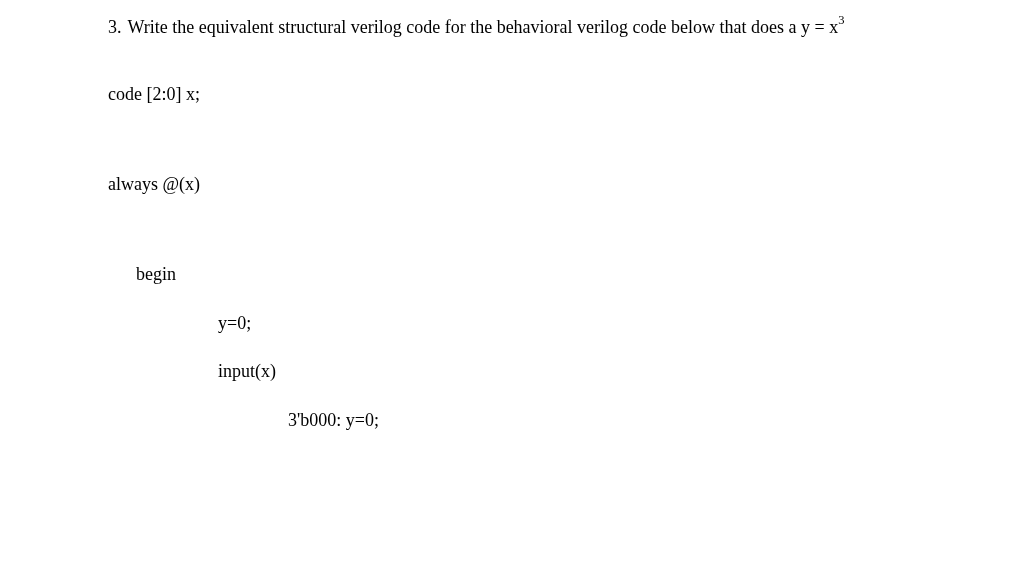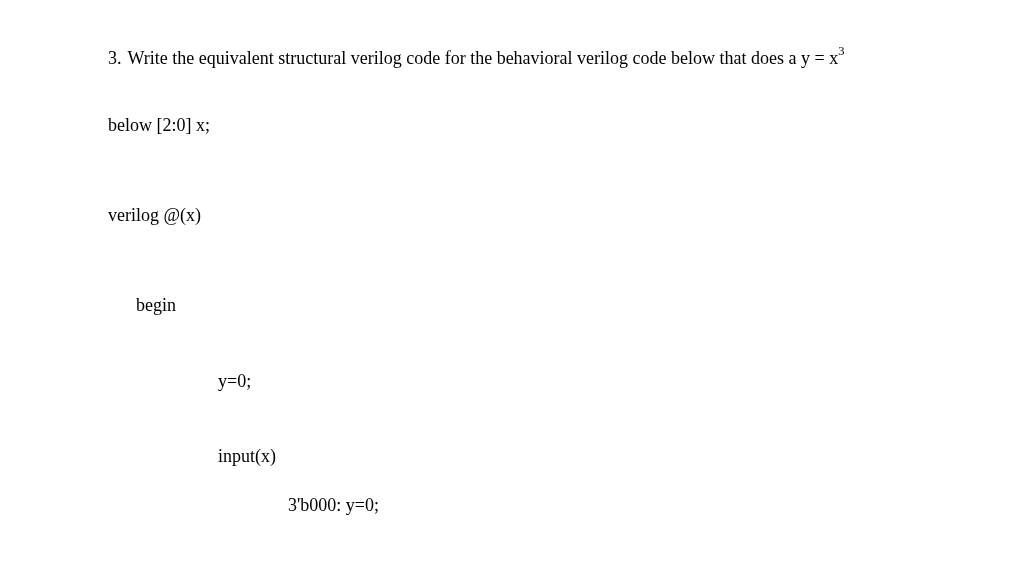--- a/index.html
+++ b/index.html
@@ -8,56 +8,55 @@
       line-height: 1.35;
       color: #000;
       background: #fff;
       margin: 0;
       padding: 14px 0 0 108px;
       width: 1024px;
       box-sizing: border-box;
     }
     .question-line {
       white-space: nowrap;
-      margin-top: 31px;
     }
     .question-num {
       display: inline-block;
       margin-right: 6px;
     }
     .sup {
       vertical-align: super;
       font-size: 0.7em;
       position: relative;
       top: -2px;
     }
     .block {
       margin-top: 18px;
       white-space: pre;
       font-family: "Times New Roman", Times, serif;
     }
     .indent1 { padding-left: 28px; margin-top: 41px; }
-    .indent2 { padding-left: 110px; margin-top: 27px; }
+    .indent2 { padding-left: 110px; }
     .indent3 { padding-left: 180px; }
   </style>
 </head>
 <body>
 
 <div>
   <div class="question-line">
     <span class="question-num">3.</span><span>Write the equivalent structural verilog code for the behavioral verilog code below that does a y = x</span><span class="sup">3</span>
   </div>
 </div>
 
 <div class="block">
-<div>below [2:0] x;</div>
+<div>code [2:0] x;</div>
 </div>
 
 <div class="block">
-<div>verilog @(x)</div>
+<div>always @(x)</div>
 <div class="indent1">begin</div>
 <div class="indent2">y=0;</div>
 <div class="indent2">input(x)</div>
 <div class="indent3">3'b000: y=0;</div>
 
 
 
 
 
 

